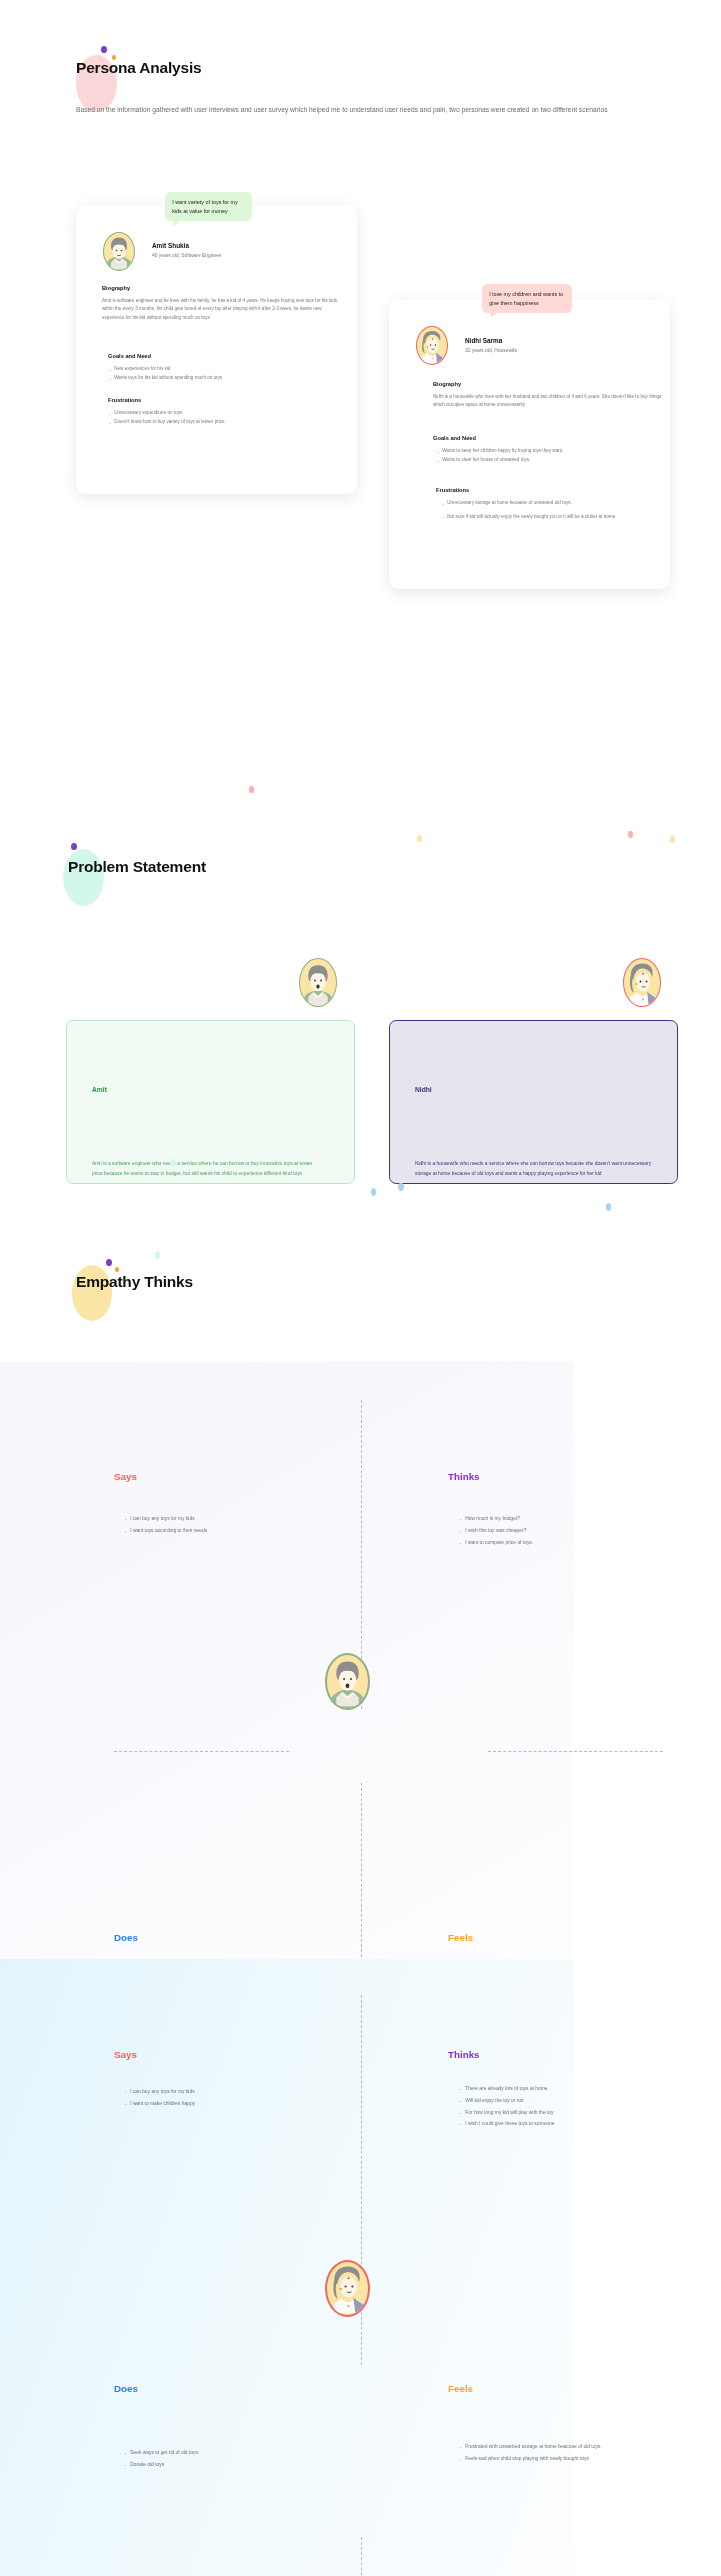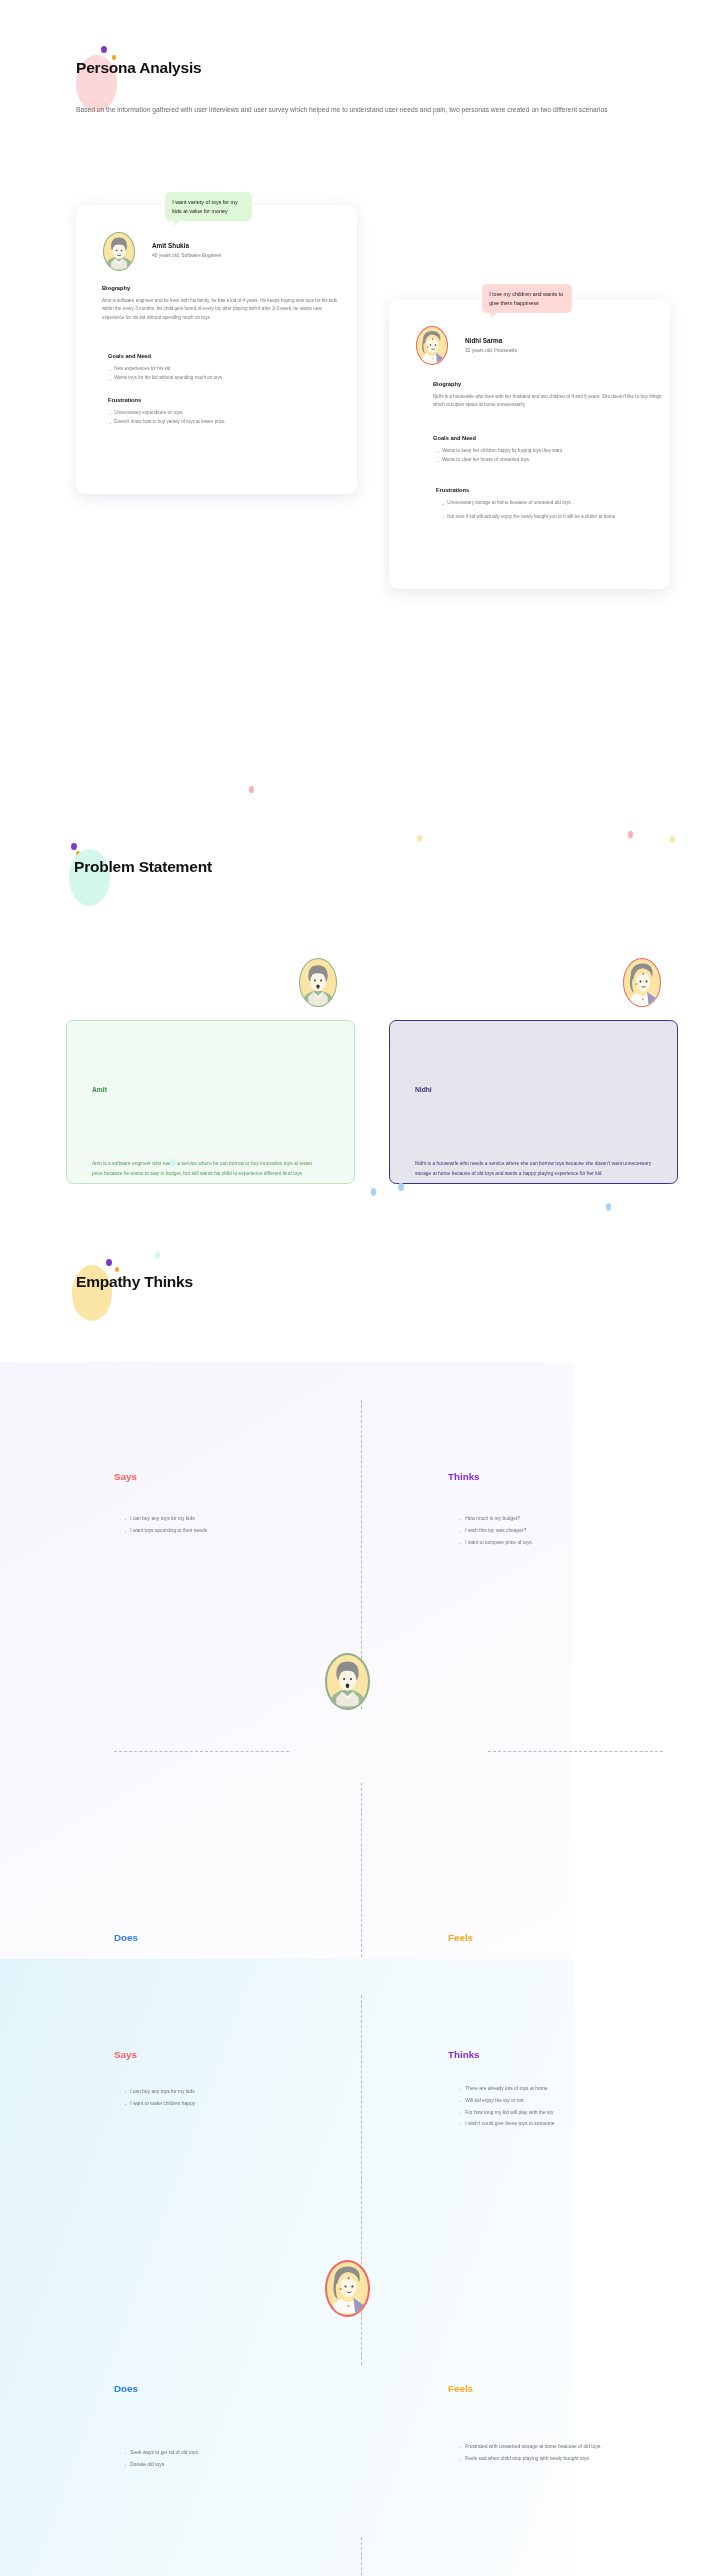--- a/index.html
+++ b/index.html
@@ -169,21 +169,21 @@
   </div>
 
   <div class="dot" style="left:249px;top:786px;width:4.6px;height:7.2px;background:#fcaeb0;"></div>
   <div class="dot" style="left:628px;top:831px;width:4.6px;height:7.2px;background:#fcaeb0;"></div>
   <div class="dot" style="left:417px;top:835px;width:4.6px;height:7.2px;background:#fbe5a4;"></div>
   <div class="dot" style="left:670px;top:836px;width:5.2px;height:7.2px;background:#fbe5a4;"></div>
 
   <div class="dot" style="left:71px;top:843px;width:5.7px;height:7.2px;background:#7b3fc4;"></div>
   <div class="dot" style="left:76px;top:851px;width:3.6px;height:4.6px;background:#f5a623;"></div>
 
-  <div class="sec-head" style="left:74px;top:858px;">
+  <div class="sec-head" style="left:68px;top:858px;">
     <div class="head-blob" style="left:-5.2px;top:-9.3px;width:41px;height:57px;background:#d4f7ec;"></div>
     <h2>Problem Statement</h2>
   </div>
 
   <div class="ps-card" style="left:66px;top:1020px;width:289px;height:164px;background:#f2fbf3;border:0.5px solid #bfe4c4;">
     <div class="ps-name" style="left:25px;top:65px;color:#2f8c3c;">Amit</div>
     <div class="ps-text" style="left:25px;top:138px;width:227px;color:#4a9e56;">Amit is a software engineer who needs a service where he can borrow or buy innovative toys at lesser price because he wants to stay in budget, but still wants his child to experience  different kind toys</div>
   </div>
   <div class="avatar" style="left:299px;top:958px;width:38px;height:49px;background:#fbe5a4;border:1.5px solid #8fb088;z-index:5;">
     <svg viewBox="0 0 70 92" width="36" height="47">

